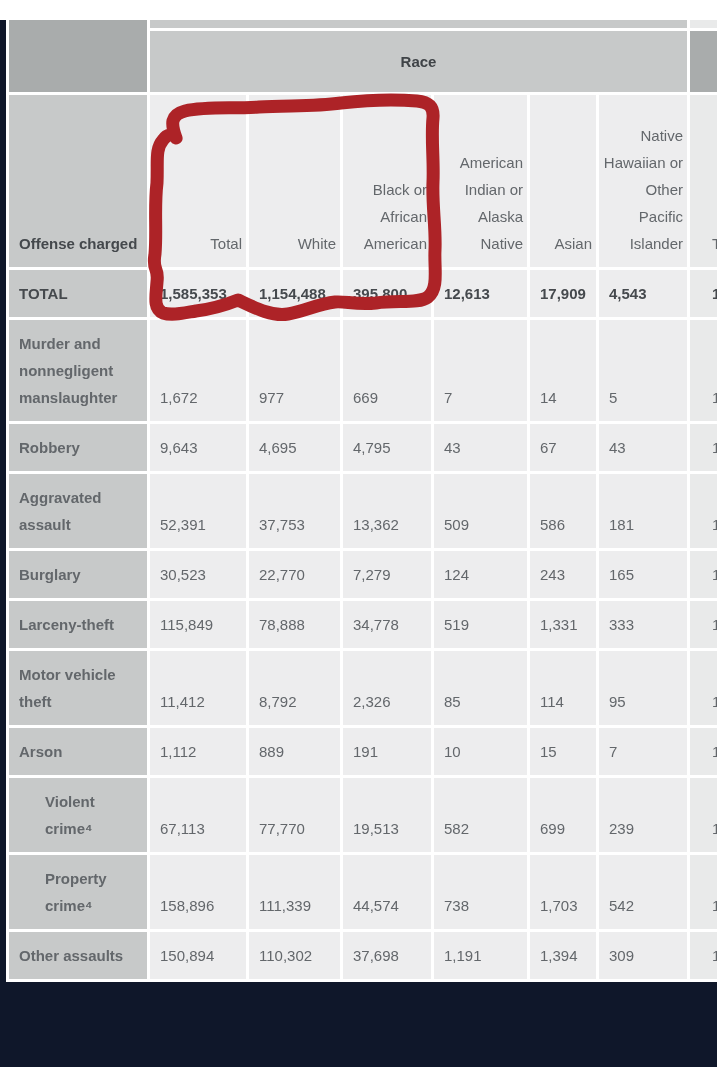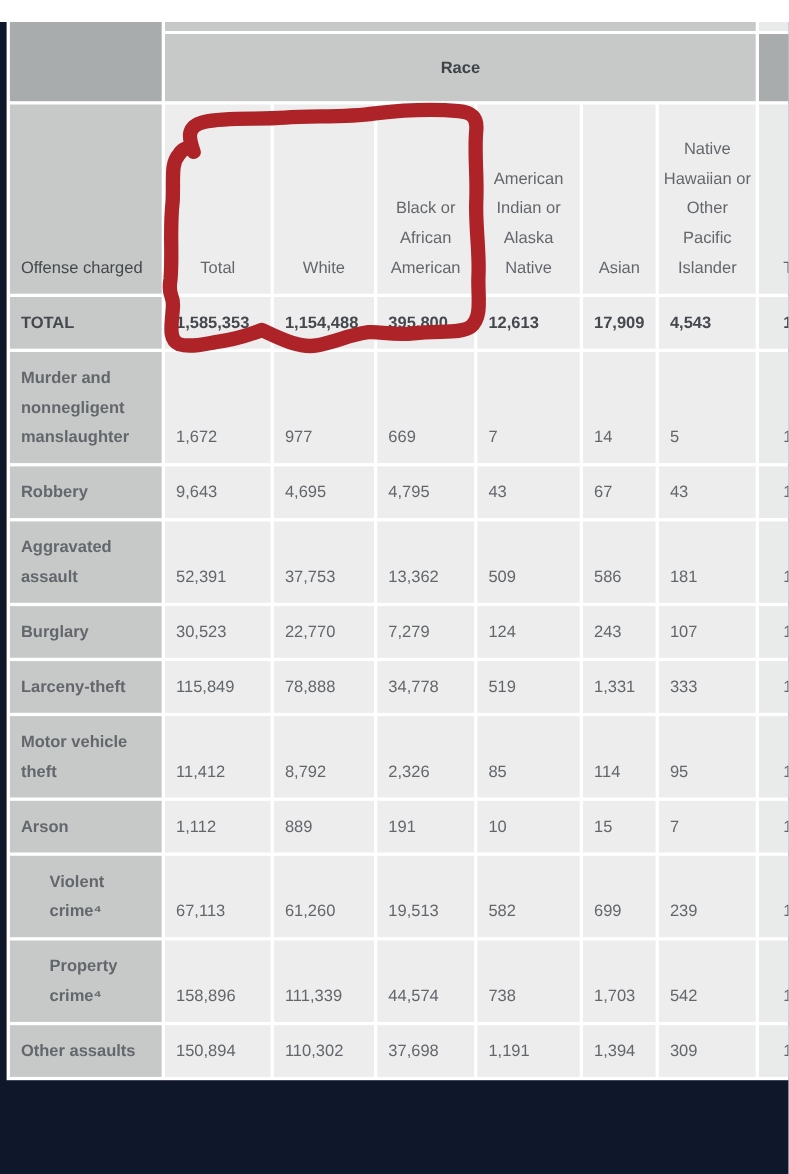--- a/index.html
+++ b/index.html
@@ -11,22 +11,22 @@
     vertical-align:bottom;padding:10px 8px 10px 10px;text-align:left;
     overflow:hidden;}
   
   .race-row th{height:52px;}
   .corner-cell{background:#a9acac;}
   .race-band{background:linear-gradient(to bottom,#c7c9c9 0,#c7c9c9 8px,#ffffff 8px,#ffffff 11px,#c7c9c9 11px);
     text-align:center;vertical-align:middle;font-weight:700;color:#3f4347;padding:11px 0 0 0;}
   .race-partial{background:linear-gradient(to bottom,#e9eaea 0,#e9eaea 8px,#ffffff 8px,#ffffff 11px,#a9acac 11px);}
   
   .head-row th{height:152px;}
-  .offense-cell{background:#c7c9c9;font-weight:400;color:#44484c;}
-  .col-head{background:#ededee;text-align:center;padding-left:4px;padding-right:4px;}
+  .offense-cell{background:#c7c9c9;font-weight:700;color:#44484c;}
+  .col-head{background:#ededee;text-align:right;padding-left:4px;padding-right:4px;}
   
   tbody th{background:#c7c9c9;font-weight:700;}
   tbody td{background:#ededee;}
   tbody th.indent{padding-left:36px;}
   tr.bold-row th,tr.bold-row td{font-weight:700;color:#45494d;}
   td.partial,th.partial{padding-left:22px;white-space:nowrap;background:#e9eaea;}
   tbody td.partial{background:#e9eaea;}
   
   .annotation{position:absolute;left:0;top:0;width:717px;height:1067px;pointer-events:none;}
   .annotation path{fill:none;stroke:#ad2327;stroke-width:13;stroke-linecap:round;stroke-linejoin:round;}
@@ -104,21 +104,21 @@
           <td>181</td>
           <td class="partial">1</td>
         </tr>
         <tr>
           <th>Burglary</th>
           <td>30,523</td>
           <td>22,770</td>
           <td>7,279</td>
           <td>124</td>
           <td>243</td>
-          <td>107</td>
+          <td>165</td>
           <td class="partial">1</td>
         </tr>
         <tr>
           <th>Larceny-theft</th>
           <td>115,849</td>
           <td>78,888</td>
           <td>34,778</td>
           <td>519</td>
           <td>1,331</td>
           <td>333</td>
@@ -140,21 +140,21 @@
           <td>889</td>
           <td>191</td>
           <td>10</td>
           <td>15</td>
           <td>7</td>
           <td class="partial">1</td>
         </tr>
         <tr>
           <th class="indent">Violent crime⁴</th>
           <td>67,113</td>
-          <td>61,260</td>
+          <td>77,770</td>
           <td>19,513</td>
           <td>582</td>
           <td>699</td>
           <td>239</td>
           <td class="partial">1</td>
         </tr>
         <tr>
           <th class="indent">Property crime⁴</th>
           <td>158,896</td>
           <td>111,339</td>

